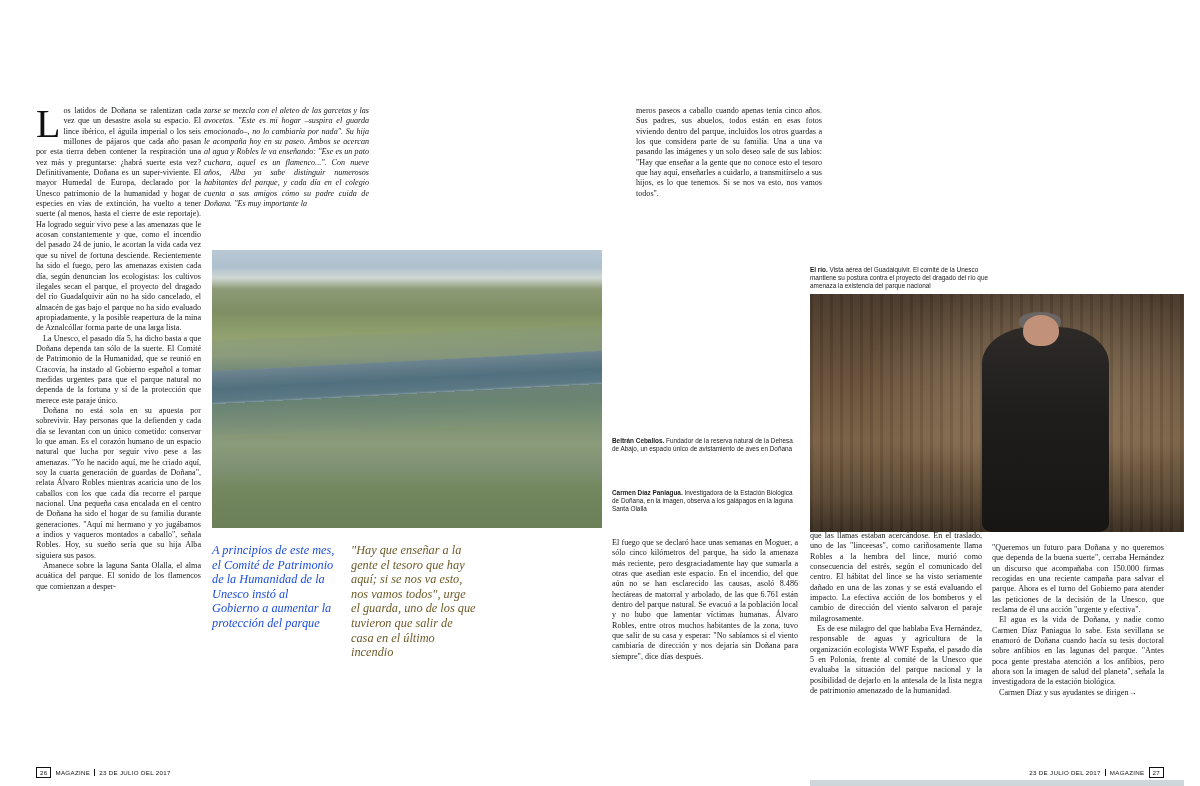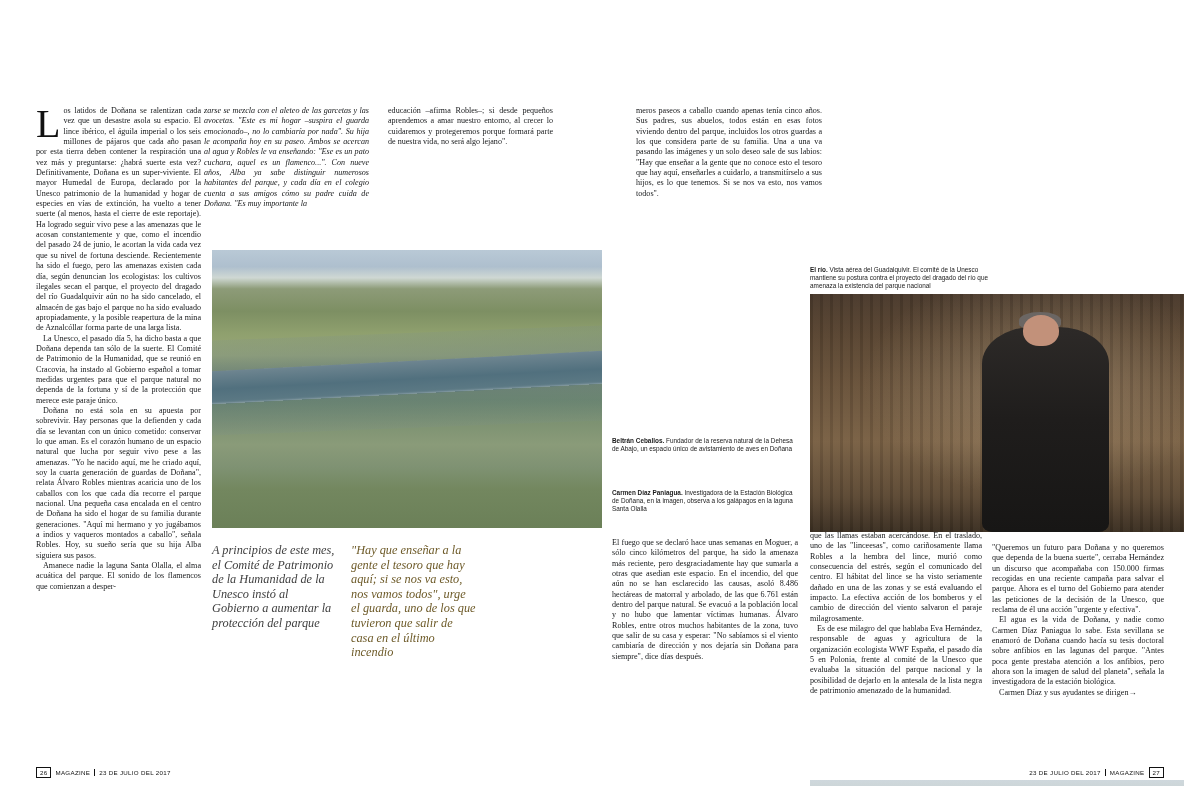--- a/index.html
+++ b/index.html
@@ -111,21 +111,21 @@
     font-size:6.4px;
     line-height:8.2px;
     color:#1a1a1a;
     font-family:"Liberation Sans", sans-serif;
   }
   .caption b{font-family:"Liberation Sans", sans-serif;font-weight:bold;}
 
   
   .pull{
     position:absolute;
-    color:#404040;
+    color:#1d4ed8;
     font-family:"Liberation Serif", serif;
     font-style:italic;
     font-size:12.3px;
     line-height:14.6px;
   }
   .pull.brown{color:#6d5a28;}
 
   
   .footer{
     position:absolute;bottom:8px;
@@ -177,29 +177,28 @@
   </div>
 
   <div class="pull" style="left:212px;top:543px;width:125px;">A principios de este mes, el Comité de Patrimonio de la Humanidad de la Unesco instó al Gobierno a aumentar la protección del parque</div>
 
   <div class="pull brown" style="left:351px;top:543px;width:125px;">"Hay que enseñar a la gente el tesoro que hay aquí; si se nos va esto, nos vamos todos", urge el guarda, uno de los que tuvieron que salir de casa en el último incendio</div>
 
   <div class="col" style="left:36px;top:106px;width:165px;height:660px;">
     <p class="dropcap-p"><span class="dropcap">L</span><span>os latidos de Doñana se ralentizan cada vez que un desastre asola su espacio. El lince ibérico, el águila imperial o los seis millones de pájaros que cada año pasan por esta tierra deben contener la respiración una vez más y preguntarse: ¿habrá suerte esta vez? Definitivamente, Doñana es un super-viviente. El mayor Humedal de Europa, declarado por la Unesco patrimonio de la humanidad y hogar de especies en vías de extinción, ha vuelto a tener suerte (al menos, hasta el cierre de este reportaje). Ha logrado seguir vivo pese a las amenazas que le acosan constantemente y que, como el incendio del pasado 24 de junio, le acortan la vida cada vez que su nivel de fortuna desciende. Recientemente ha sido el fuego, pero las amenazas existen cada día, según denuncian los ecologistas: los cultivos ilegales secan el parque, el proyecto del dragado del río Guadalquivir aún no ha sido cancelado, el almacén de gas bajo el parque no ha sido evaluado apropiadamente, y la posible reapertura de la mina de Aznalcóllar forma parte de una larga lista.</span></p>
     <p>La Unesco, el pasado día 5, ha dicho basta a que Doñana dependa tan sólo de la suerte. El Comité de Patrimonio de la Humanidad, que se reunió en Cracovia, ha instado al Gobierno español a tomar medidas urgentes para que el parque natural no dependa de la fortuna y sí de la protección que merece este paraje único.</p>
     <p>Doñana no está sola en su apuesta por sobrevivir. Hay personas que la defienden y cada día se levantan con un único cometido: conservar lo que aman. Es el corazón humano de un espacio natural que lucha por seguir vivo pese a las amenazas. "Yo he nacido aquí, me he criado aquí, soy la cuarta generación de guardas de Doñana", relata Álvaro Robles mientras acaricia uno de los caballos con los que cada día recorre el parque nacional. Una pequeña casa encalada en el centro de Doñana ha sido el hogar de su familia durante generaciones. "Aquí mi hermano y yo jugábamos a indios y vaqueros montados a caballo", señala Robles. Hoy, su sueño sería que su hija Alba siguiera sus pasos.</p>
-    <p>Amanece nadie la laguna Santa Olalla, el alma acuática del parque. El sonido de los flamencos que comienzan a desper-</p>
+    <p>Amanece sobre la laguna Santa Olalla, el alma acuática del parque. El sonido de los flamencos que comienzan a desper-</p>
   </div>
 
   <div class="col" style="left:204px;top:106px;width:165px;height:130px;font-style:italic;">
     <p>zarse se mezcla con el aleteo de las garcetas y las avocetas. "Este es mi hogar –suspira el guarda emocionado–, no lo cambiaría por nada". Su hija le acompaña hoy en su paseo. Ambos se acercan al agua y Robles le va enseñando: "Ese es un pato cuchara, aquel es un flamenco...". Con nueve años, Alba ya sabe distinguir numerosos habitantes del parque, y cada día en el colegio cuenta a sus amigos cómo su padre cuida de Doñana. "Es muy importante la</p>
   </div>
 
   <div class="col" style="left:388px;top:106px;width:165px;height:130px;">
-    <p>educación –afirma Robles–; si desde pequeños aprendemos a amar nuestro entorno, al crecer lo cuidaremos y protegeremos porque formará parte de nuestra vida, no será algo lejano".</p>
   </div>
 
   <div class="col" style="left:636px;top:106px;width:186px;height:140px;">
     <p>meros paseos a caballo cuando apenas tenía cinco años. Sus padres, sus abuelos, todos están en esas fotos viviendo dentro del parque, incluidos los otros guardas a los que considera parte de su familia. Una a una va pasando las imágenes y un solo deseo sale de sus labios: "Hay que enseñar a la gente que no conoce esto el tesoro que hay aquí, enseñarles a cuidarlo, a transmitírselo a sus hijos, es lo que tenemos. Si se nos va esto, nos vamos todos".</p>
   </div>
 
   <div class="col" style="left:612px;top:538px;width:186px;height:215px;">
     <p>El fuego que se declaró hace unas semanas en Moguer, a sólo cinco kilómetros del parque, ha sido la amenaza más reciente, pero desgraciadamente hay que sumarla a otras que asedian este espacio. En el incendio, del que aún no se han esclarecido las causas, asoló 8.486 hectáreas de matorral y arbolado, de las que 6.761 están dentro del parque natural. Se evacuó a la población local y no hubo que lamentar víctimas humanas. Álvaro Robles, entre otros muchos habitantes de la zona, tuvo que salir de su casa y esperar: "No sabíamos si el viento cambiaría de dirección y nos dejaría sin Doñana para siempre", dice días después.</p>
   </div>
 

